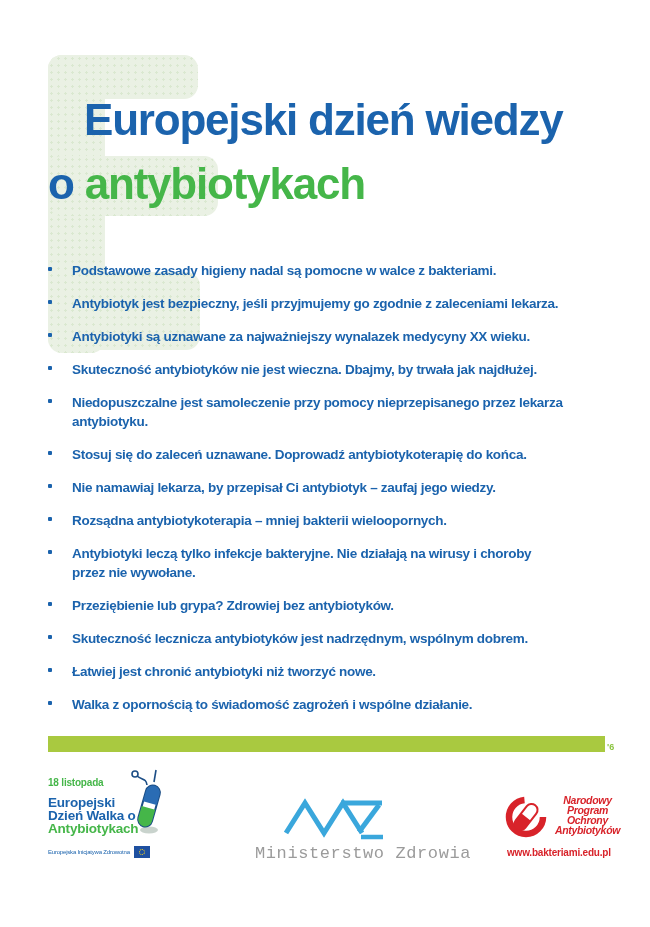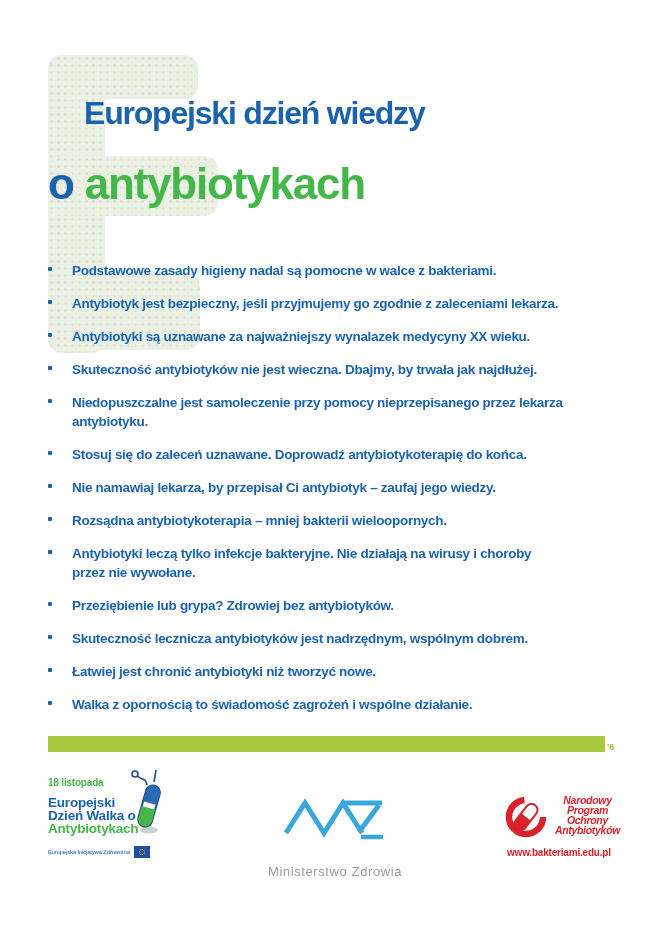--- a/index.html
+++ b/index.html
@@ -16,21 +16,21 @@
     border-radius: 14px;
   }
   .e-stem   { left:48px; top:55px;  width:57px;  height:298px; }
   .e-top    { left:48px; top:55px;  width:150px; height:44px;  }
   .e-mid    { left:48px; top:156px; width:170px; height:60px;  }
   .e-bottom { left:48px; top:272px; width:152px; height:78px;  }
 
   
   .title-line1 {
     position:absolute; left:84px; top:95px;
-    font-size:32px; font-weight:bold; letter-spacing:-1.2px;
+    font-size:44px; font-weight:bold; letter-spacing:-1.2px;
     color:#1b63ad; white-space:nowrap;
   }
   .title-line2 {
     position:absolute; left:48px; top:159px;
     font-size:44px; font-weight:bold; letter-spacing:-1.2px;
     color:#1b63ad; white-space:nowrap;
   }
   .title-line2 .hl { color:#45b649; }
 
   
@@ -57,21 +57,21 @@
   .eaad-l3 { position:absolute; left:0; top:55px;  font-size:13.5px; font-weight:bold; color:#45b649; letter-spacing:-0.2px; }
   .eaad-tagrow { position:absolute; left:0; top:80px; display:flex; align-items:center; }
   .eaad-tagline { font-size:6px; color:#1b63ad; letter-spacing:-0.2px; white-space:nowrap; }
   .eu-flag { position:relative; width:16px; height:12px; background:#1e50a0; margin-left:4px; }
   .eu-flag .stars { position:absolute; left:5px; top:3px; width:6px; height:6px; border:1px dotted #ffd617; border-radius:50%; }
   .eaad-pill { position:absolute; left:78px; top:0px; }
 
   
   .mz { position:absolute; left:255px; top:796px; width:160px; text-align:center; }
   .mz svg { display:block; margin:0 auto; }
-  .mz-label { margin-top:22px; font-size:13px; color:#9b9b9b; letter-spacing:0.6px; white-space:nowrap; }
+  .mz-label { margin-top:2px; font-size:17px; color:#9b9b9b; letter-spacing:0.6px; white-space:nowrap;font-family:Liberation Mono, monospace; }
 
   
   .npoa { position:absolute; left:505px; top:789px; width:125px; }
   .npoa-icon { position:absolute; left:0; top:0; }
   .npoa-text { position:absolute; left:40px; top:6px; width:85px; text-align:center; }
   .npoa-text div { font-size:10.5px; font-weight:bold; font-style:italic; color:#d8232a; line-height:10px; letter-spacing:-0.3px; white-space:nowrap;text-align:center; }
   .npoa-url { position:absolute; left:2px; top:58px; font-size:10px; font-weight:bold; color:#d8232a; letter-spacing:-0.2px; white-space:nowrap; }
 </style>
 </head>
 <body>

